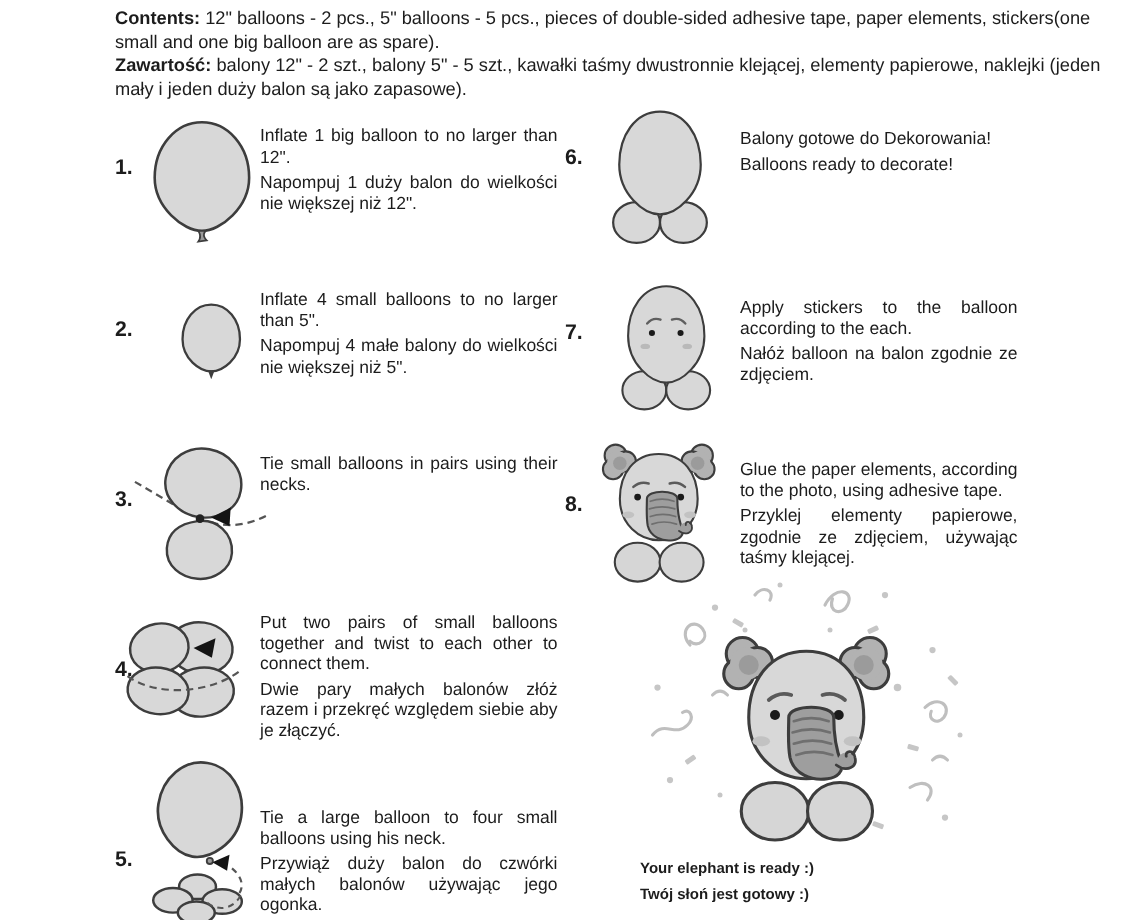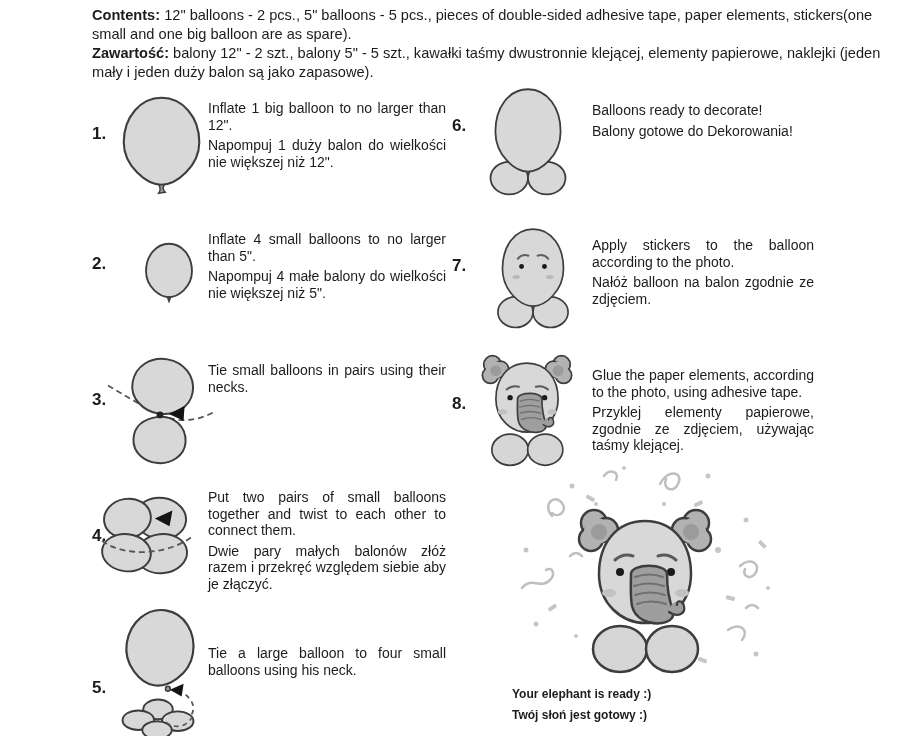--- a/index.html
+++ b/index.html
@@ -123,47 +123,48 @@
     <path d="M78,90 C90,100 88,112 74,118" stroke="#555" stroke-width="1.8" stroke-dasharray="5,4" fill="none"></path>
     <ellipse cx="50" cy="105" rx="15" ry="10" fill="#d8d8d8" stroke="#3d3d3d" stroke-width="2"></ellipse>
     <ellipse cx="30" cy="116" rx="16" ry="10" fill="#d8d8d8" stroke="#3d3d3d" stroke-width="2"></ellipse>
     <ellipse cx="70" cy="117" rx="16" ry="10" fill="#d8d8d8" stroke="#3d3d3d" stroke-width="2"></ellipse>
     <ellipse cx="49" cy="126" rx="15" ry="9" fill="#d8d8d8" stroke="#3d3d3d" stroke-width="2"></ellipse>
     <path d="M58,118 C68,126 80,122 85,112" stroke="#555" stroke-width="1.6" stroke-dasharray="5,4" fill="none"></path>
     <polygon points="76,79 62,85 74,92" fill="#141414"></polygon>
   </svg>
   <div class="abs txt" style="left:208px;top:645px;width:238px;">
     <p>Tie a large balloon to four small balloons using his neck.</p>
+    <p>Przywiąż duży balon do czwórki małych balonów używając jego ogonka.</p>
   </div>
 
   <div class="abs num" style="left:452px;top:116px;">6.</div>
   <svg class="abs" style="left:479px;top:86px;" width="98" height="110" viewBox="0 0 120 135">
     <ellipse cx="37" cy="113" rx="23" ry="20" fill="#d8d8d8" stroke="#3d3d3d" stroke-width="2.2"></ellipse>
     <ellipse cx="83" cy="113" rx="23" ry="20" fill="#d8d8d8" stroke="#3d3d3d" stroke-width="2.2"></ellipse>
     <path d="M60,4 C84,4 100,27 100,56 C100,85 76,105 60,105 C44,105 20,85 20,56 C20,27 36,4 60,4 Z" fill="#d8d8d8" stroke="#3d3d3d" stroke-width="2.2"></path>
   </svg>
   <div class="abs txt" style="left:592px;top:102px;width:222px;">
+    <p>Balony gotowe do Dekorowania!</p>
     <p>Balloons ready to decorate!</p>
-    <p>Balony gotowe do Dekorowania!</p>
   </div>
 
   <div class="abs num" style="left:452px;top:256px;">7.</div>
   <svg class="abs" style="left:487px;top:226px;" width="92" height="103" viewBox="0 0 120 135">
     <ellipse cx="37" cy="113" rx="23" ry="20" fill="#d8d8d8" stroke="#3d3d3d" stroke-width="2.2"></ellipse>
     <ellipse cx="83" cy="113" rx="23" ry="20" fill="#d8d8d8" stroke="#3d3d3d" stroke-width="2.2"></ellipse>
     <path d="M60,4 C84,4 100,27 100,56 C100,85 76,105 60,105 C44,105 20,85 20,56 C20,27 36,4 60,4 Z" fill="#d8d8d8" stroke="#3d3d3d" stroke-width="2.2"></path>
     <path d="M40,43 Q46,36 54,39" stroke="#5f5f5f" stroke-width="2.5" fill="none" stroke-linecap="round"></path>
     <path d="M66,39 Q74,36 80,43" stroke="#5f5f5f" stroke-width="2.5" fill="none" stroke-linecap="round"></path>
     <circle cx="45" cy="53" r="3.2" fill="#1a1a1a"></circle>
     <circle cx="75" cy="53" r="3.2" fill="#1a1a1a"></circle>
     <ellipse cx="38" cy="67" rx="5" ry="2.8" fill="#b9b9b9"></ellipse>
     <ellipse cx="82" cy="67" rx="5" ry="2.8" fill="#b9b9b9"></ellipse>
   </svg>
   <div class="abs txt" style="left:592px;top:237px;width:222px;">
-    <p>Apply stickers to the balloon according to the photo.</p>
+    <p>Apply stickers to the balloon according to the each.</p>
     <p>Nałóż balloon na balon zgodnie ze zdjęciem.</p>
   </div>
 
   <div class="abs num" style="left:452px;top:394px;">8.</div>
   <svg class="abs" style="left:477px;top:353px;" width="100" height="115" viewBox="62 46 142 170">
     <use href="#elephant"></use>
   </svg>
   <div class="abs txt" style="left:592px;top:367px;width:222px;">
     <p>Glue the paper elements, according to the photo, using adhesive tape.</p>
     <p>Przyklej elementy papierowe, zgodnie ze zdjęciem, używając taśmy klejącej.</p>

